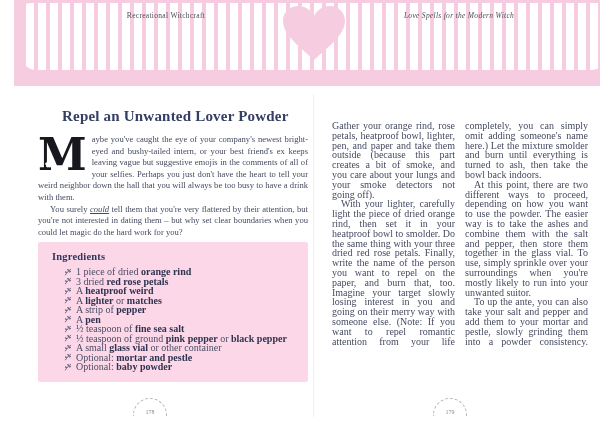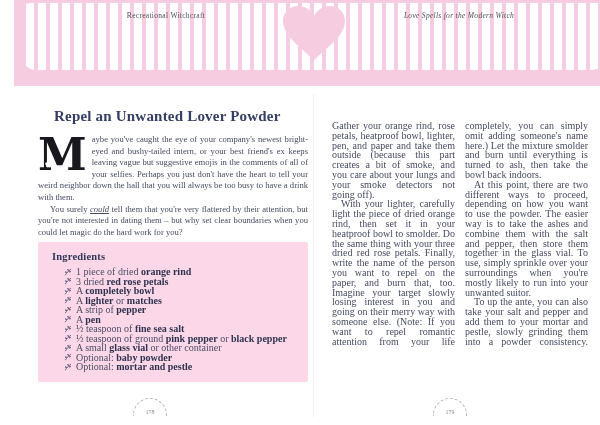--- a/index.html
+++ b/index.html
@@ -23,21 +23,21 @@
   .heart { position:absolute; left:50%; top:5px; transform:translateX(-50%); }
 
   
   .pages { position:absolute; top:86px; left:0; right:0; bottom:0; background:#fff; }
   .spine { position:absolute; left:313px; top:8px; bottom:8px; width:1px; background:#f0eff0; }
 
   .left-page  { position:absolute; left:38px; top:0; width:270px; }
   .right-page { position:absolute; left:332px; top:0; width:256px; }
 
   .title {
-    margin:22px 0 0 16px; font-size:15px; font-weight:bold;
+    margin:22px 0 0 24px; font-size:15px; font-weight:bold;
     color:#353e63; letter-spacing:.2px;
   }
   .intro {
     margin-top:9px; font-size:8.6px; line-height:11.6px;
     color:#454a60; text-align:justify;
   }
   .intro p { margin:0; }
   .intro p.second { text-indent:12px; }
   .dropcap {
     float:left; font-size:44px; line-height:36px; font-weight:bold;
@@ -143,21 +143,21 @@
 
   <li class="ing-item">
     <span class="sprig">
       <svg width="8" height="8" viewBox="0 0 10 10" aria-hidden="true">
         <path d="M1.5 9 C3.2 6.4 5.6 3.6 8.6 1.4" stroke="#33395c" stroke-width="0.9" fill="none"></path>
         <path d="M3.4 6.2 C1.9 6.6 1.1 5.4 1.5 4.2 C2.8 4.4 3.5 5.2 3.4 6.2 Z" fill="#33395c"></path>
         <path d="M6.2 3.4 C4.7 3.8 3.9 2.6 4.3 1.4 C5.6 1.6 6.3 2.4 6.2 3.4 Z" fill="#33395c"></path>
         <path d="M6.4 5.4 C7.9 5.8 8.7 4.6 8.3 3.4 C7 3.6 6.3 4.4 6.4 5.4 Z" fill="#33395c"></path>
       </svg>
     </span>
-    <span class="ing-text"><span>A </span><span class="seg-b">completely bowl</span></span>
+    <span class="ing-text"><span>A </span><span class="seg-b">heatproof weird</span></span>
   </li>
 
   <li class="ing-item">
     <span class="sprig">
       <svg width="8" height="8" viewBox="0 0 10 10" aria-hidden="true">
         <path d="M1.5 9 C3.2 6.4 5.6 3.6 8.6 1.4" stroke="#33395c" stroke-width="0.9" fill="none"></path>
         <path d="M3.4 6.2 C1.9 6.6 1.1 5.4 1.5 4.2 C2.8 4.4 3.5 5.2 3.4 6.2 Z" fill="#33395c"></path>
         <path d="M6.2 3.4 C4.7 3.8 3.9 2.6 4.3 1.4 C5.6 1.6 6.3 2.4 6.2 3.4 Z" fill="#33395c"></path>
         <path d="M6.4 5.4 C7.9 5.8 8.7 4.6 8.3 3.4 C7 3.6 6.3 4.4 6.4 5.4 Z" fill="#33395c"></path>
       </svg>
@@ -227,33 +227,33 @@
 
   <li class="ing-item">
     <span class="sprig">
       <svg width="8" height="8" viewBox="0 0 10 10" aria-hidden="true">
         <path d="M1.5 9 C3.2 6.4 5.6 3.6 8.6 1.4" stroke="#33395c" stroke-width="0.9" fill="none"></path>
         <path d="M3.4 6.2 C1.9 6.6 1.1 5.4 1.5 4.2 C2.8 4.4 3.5 5.2 3.4 6.2 Z" fill="#33395c"></path>
         <path d="M6.2 3.4 C4.7 3.8 3.9 2.6 4.3 1.4 C5.6 1.6 6.3 2.4 6.2 3.4 Z" fill="#33395c"></path>
         <path d="M6.4 5.4 C7.9 5.8 8.7 4.6 8.3 3.4 C7 3.6 6.3 4.4 6.4 5.4 Z" fill="#33395c"></path>
       </svg>
     </span>
+    <span class="ing-text"><span>Optional: </span><span class="seg-b">mortar and pestle</span></span>
+  </li>
+
+  <li class="ing-item">
+    <span class="sprig">
+      <svg width="8" height="8" viewBox="0 0 10 10" aria-hidden="true">
+        <path d="M1.5 9 C3.2 6.4 5.6 3.6 8.6 1.4" stroke="#33395c" stroke-width="0.9" fill="none"></path>
+        <path d="M3.4 6.2 C1.9 6.6 1.1 5.4 1.5 4.2 C2.8 4.4 3.5 5.2 3.4 6.2 Z" fill="#33395c"></path>
+        <path d="M6.2 3.4 C4.7 3.8 3.9 2.6 4.3 1.4 C5.6 1.6 6.3 2.4 6.2 3.4 Z" fill="#33395c"></path>
+        <path d="M6.4 5.4 C7.9 5.8 8.7 4.6 8.3 3.4 C7 3.6 6.3 4.4 6.4 5.4 Z" fill="#33395c"></path>
+      </svg>
+    </span>
     <span class="ing-text"><span>Optional: </span><span class="seg-b">baby powder</span></span>
-  </li>
-
-  <li class="ing-item">
-    <span class="sprig">
-      <svg width="8" height="8" viewBox="0 0 10 10" aria-hidden="true">
-        <path d="M1.5 9 C3.2 6.4 5.6 3.6 8.6 1.4" stroke="#33395c" stroke-width="0.9" fill="none"></path>
-        <path d="M3.4 6.2 C1.9 6.6 1.1 5.4 1.5 4.2 C2.8 4.4 3.5 5.2 3.4 6.2 Z" fill="#33395c"></path>
-        <path d="M6.2 3.4 C4.7 3.8 3.9 2.6 4.3 1.4 C5.6 1.6 6.3 2.4 6.2 3.4 Z" fill="#33395c"></path>
-        <path d="M6.4 5.4 C7.9 5.8 8.7 4.6 8.3 3.4 C7 3.6 6.3 4.4 6.4 5.4 Z" fill="#33395c"></path>
-      </svg>
-    </span>
-    <span class="ing-text"><span>Optional: </span><span class="seg-b">mortar and pestle</span></span>
   </li>
 </ul>
       </div>
     </section>
 
     <section class="right-page">
       <div class="cols">
   <p class="col-para"><span>Gather your orange rind, rose petals, heatproof bowl, lighter, pen, and paper and take them outside (because this part creates a bit of smoke, and you care about your lungs and your smoke detectors not going off).</span></p>
 
   <p class="col-para"><span>With your lighter, carefully light the piece of dried orange rind, then set it in your heatproof bowl to smolder. Do the same thing with your three dried red rose petals. Finally, write the name of the person you want to repel on the paper, and burn that, too. Imagine your target slowly losing interest in you and going on their merry way with someone else. (Note: If you want to repel romantic attention from your life completely, you can simply omit adding someone's name here.) Let the mixture smolder and burn until everything is turned to ash, then take the bowl back indoors.</span></p>

